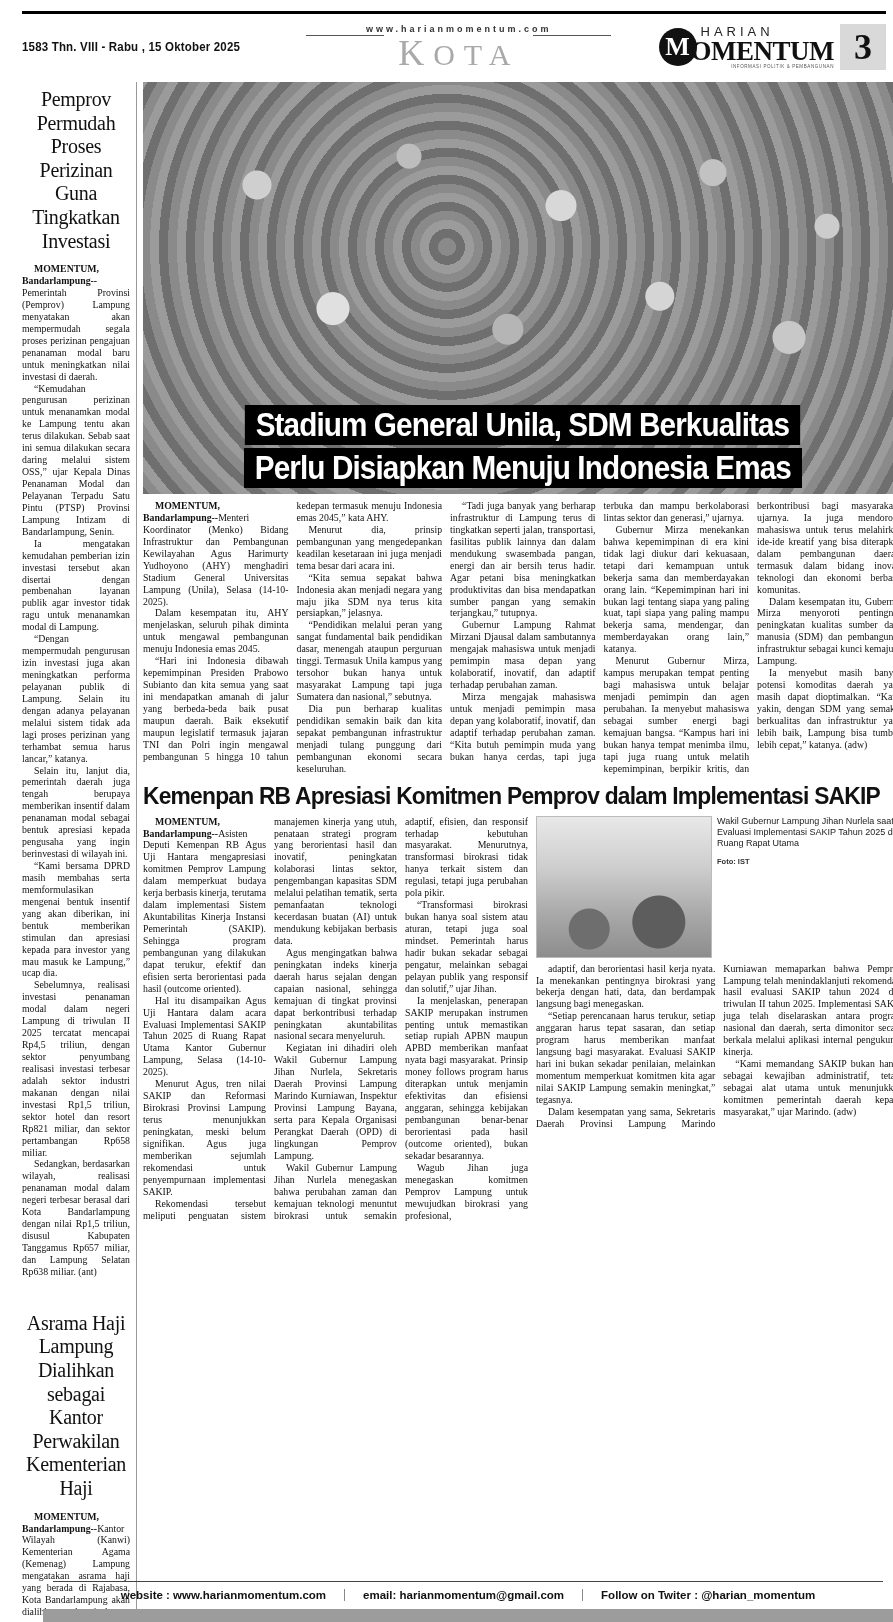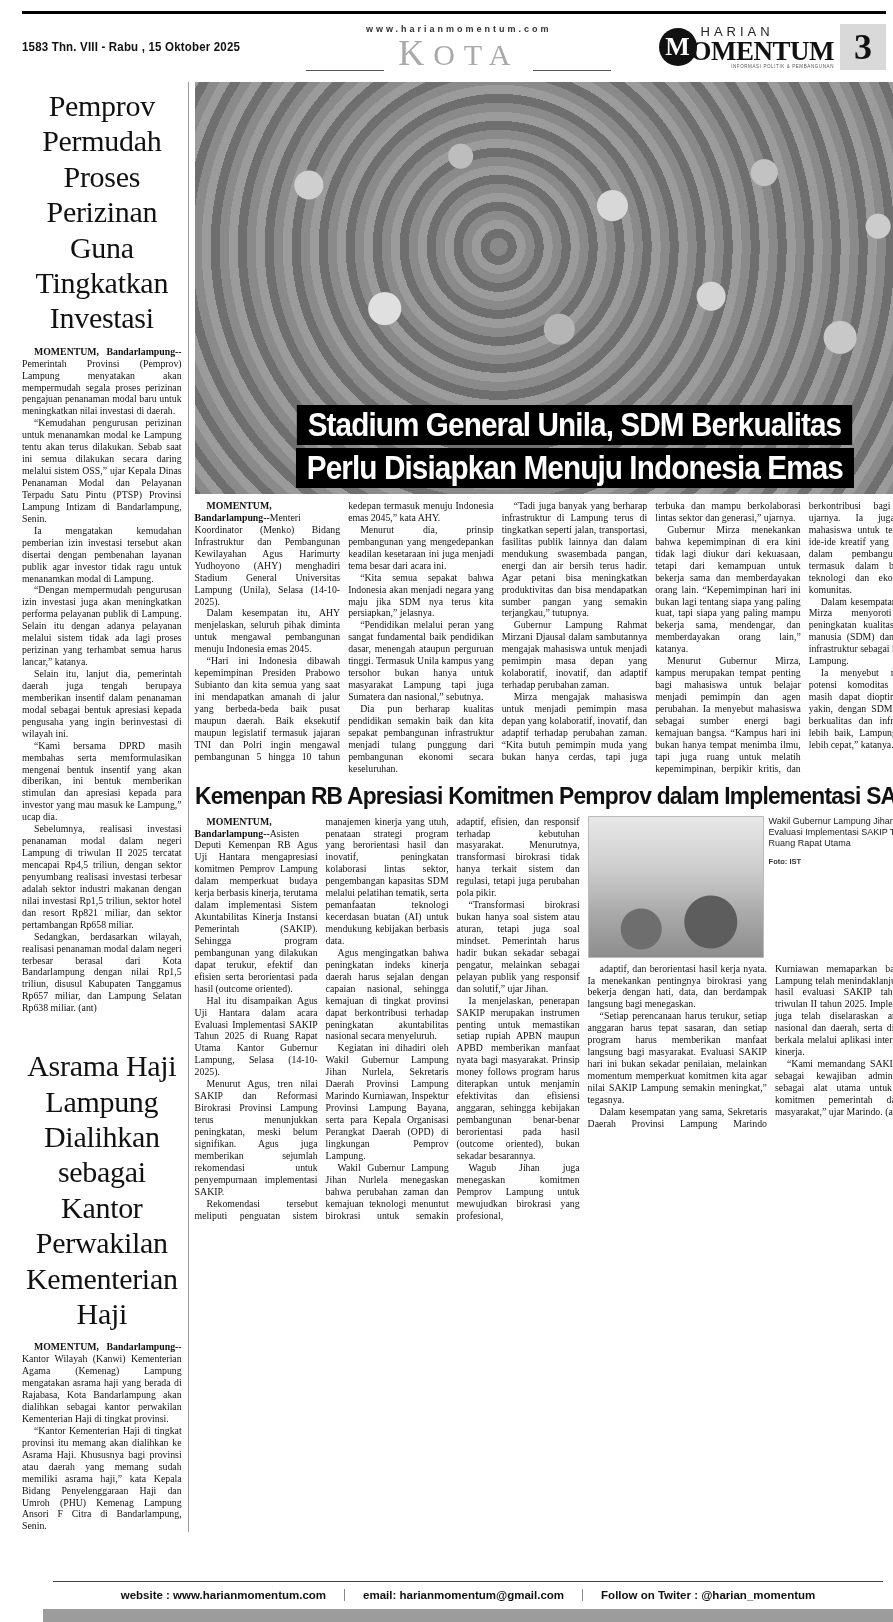--- a/index.html
+++ b/index.html
@@ -10,41 +10,41 @@
     font-family:"Liberation Serif", serif;
   }
   .page { width:864px; margin-left:22px; }
 
   
   .top-rule { height:3px; background:#000; margin-top:11px; }
   .masthead { display:flex; align-items:center; justify-content:space-between; height:64px; padding-top:2px; }
   .edition { font-family:"Liberation Sans", sans-serif; font-weight:bold; font-size:12.5px; letter-spacing:.2px; white-space:nowrap; transform:scaleX(.92); transform-origin:left center; }
   .kota-wrap { text-align:center; flex:1; }
   .kota-url { font-family:"Liberation Sans", sans-serif; font-weight:bold; font-size:9px; letter-spacing:3px; color:#333; margin-bottom:1px; }
-  .kota-line { display:flex; align-items:flex-end; justify-content:center; gap:14px; }
+  .kota-line { display:flex; align-items:flex-start; justify-content:center; gap:14px; }
   .kota-dash { width:78px; height:1px; background:#555; }
   .kota-title { font-family:"Liberation Serif", serif; font-size:30px; letter-spacing:9px; color:#a9a9a9; line-height:1; }
   .kota-title .big { font-size:36px; }
   .brand-wrap { display:flex; align-items:center; gap:6px; }
   .brand-logo { display:flex; align-items:center; }
   .brand-m { width:38px; height:38px; border-radius:50%; background:#111; color:#fff; display:flex; align-items:center; justify-content:center; font-family:"Liberation Serif", serif; font-weight:bold; font-size:26px; z-index:2; }
   .brand-right { margin-left:-6px; display:flex; flex-direction:column; line-height:1; }
   .brand-harian { font-family:"Liberation Sans", sans-serif; font-size:13px; letter-spacing:4px; color:#222; margin-left:10px; }
   .brand-name { font-family:"Liberation Serif", serif; font-weight:bold; font-size:27px; letter-spacing:-.5px; }
   .brand-tagline { font-family:"Liberation Sans", sans-serif; font-size:4.5px; letter-spacing:.6px; color:#555; align-self:flex-end; }
   .page-num-box { width:46px; height:46px; background:#d9d9d9; display:flex; align-items:center; justify-content:center; }
   .page-num { font-family:"Liberation Serif", serif; font-weight:bold; font-size:36px; line-height:1; }
 
   
   .main { display:flex; margin-top:4px; }
   .left-col { width:236px; padding-right:6px; border-right:1px solid #999; }
   .right-col { flex:1; padding-left:6px; }
 
   h1.serif-head {
-    font-weight:normal; font-size:30px; line-height:1.18; text-align:center;
+    font-weight:normal; font-size:20px; line-height:1.18; text-align:center;
     margin:6px 4px 10px 4px; letter-spacing:-.3px;
   }
   .article-body { font-size:9.8px; line-height:1.22; text-align:justify; }
   .article-body p, .bp { margin:0; text-indent:12px; }
   .dateline { font-weight:bold; }
   .spacer28 { height:28px; }
 
   
   .hero-photo {
     position:relative; width:100%; height:412px; overflow:hidden;

